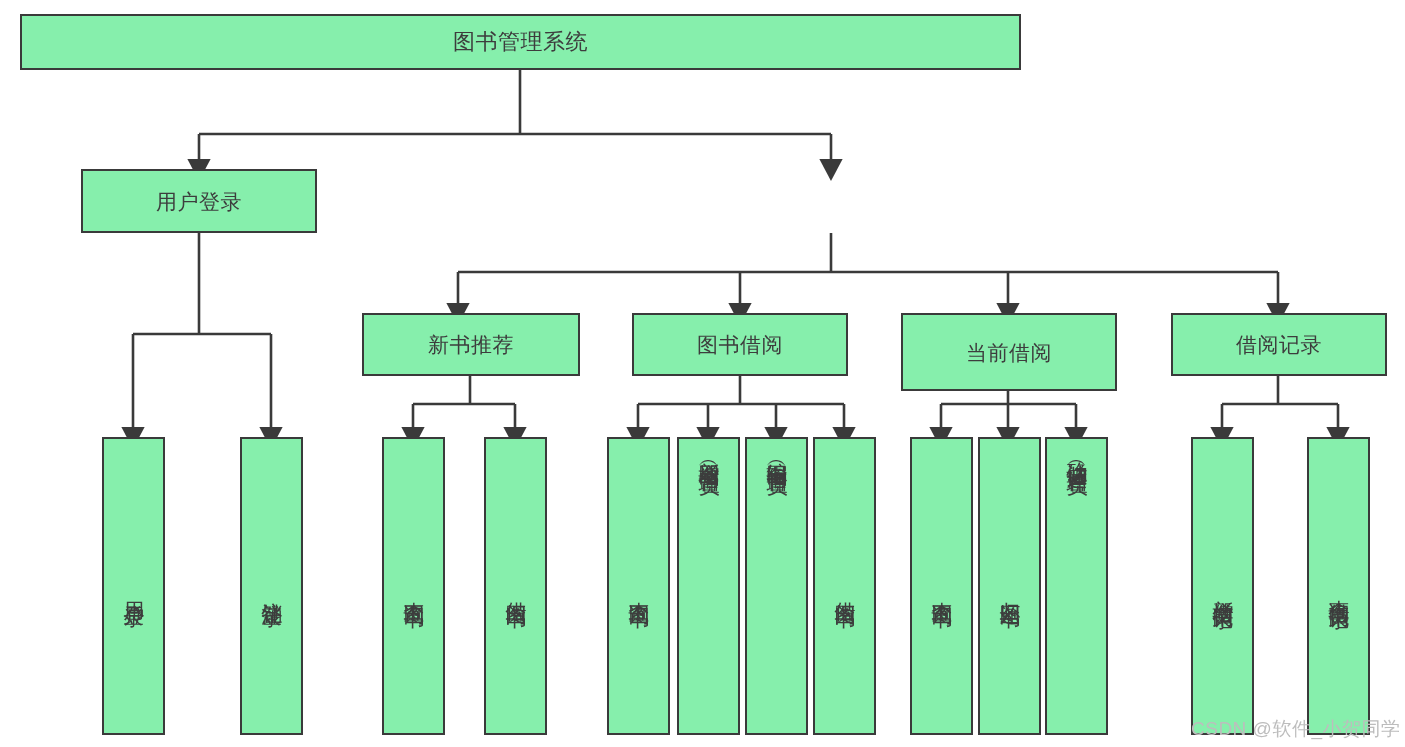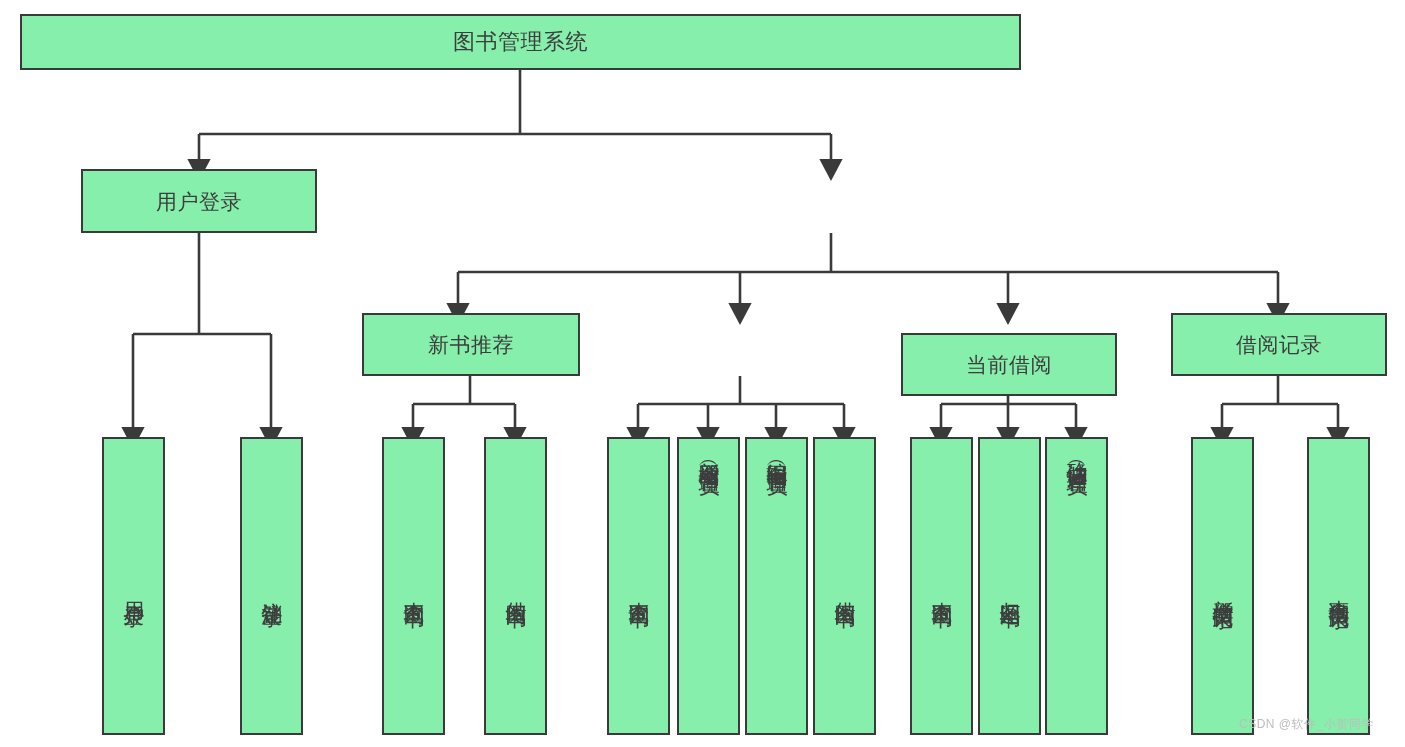--- a/index.html
+++ b/index.html
@@ -60,26 +60,25 @@
     line-height: 1.18;
     letter-spacing: 2px;
     white-space: nowrap;
     max-height: 286px;
   }
   .node.vertical.center-v {
     align-items: center;
   }
   .watermark {
     position: absolute;
-    font-size: 12px;
+    font-size: 19px;
     color: #bdbdbd;
     white-space: nowrap;
     letter-spacing: 0.5px;
     user-select: none;
-    padding-left: 48px;
   }
 </style>
 </head>
 <body>
 
 <div id="diagram-root">
 
   <svg id="edges-layer" width="1405" height="747" viewBox="0 0 1405 747" xmlns="http://www.w3.org/2000/svg">
     <defs>
       <marker id="arrow" markerWidth="9" markerHeight="9" refX="1.2" refY="4.5" orient="auto" markerUnits="strokeWidth">
@@ -134,21 +133,24 @@
     <span class="node-label">图书管理系统</span>
   </div>
 
   <div class="node horizontal" style="left:81px; top:169px; width:236px; height:64px;">
     <span class="node-label">用户登录</span>
   </div>
 
   <div class="node horizontal" style="left:362px; top:313px; width:218px; height:63px;">
     <span class="node-label">新书推荐</span>
   </div>
-  <div class="node horizontal" style="left:901px; top:313px; width:216px; height:63px;margin-top:20px;">
+  <div class="node horizontal" style="left:632px; top:313px; width:216px; height:63px;">
+    <span class="node-label">图书借阅</span>
+  </div>
+  <div class="node horizontal" style="left:901px; top:313px; width:216px; height:78px;">
     <span class="node-label">当前借阅</span>
   </div>
   <div class="node horizontal" style="left:1171px; top:313px; width:216px; height:63px;">
     <span class="node-label">借阅记录</span>
   </div>
 
   <div class="node vertical center-v" style="left:102px; top:437px; width:63px; height:298px;">
     <span class="node-label">用户登录</span>
   </div>
   <div class="node vertical center-v" style="left:240px; top:437px; width:63px; height:298px;">

